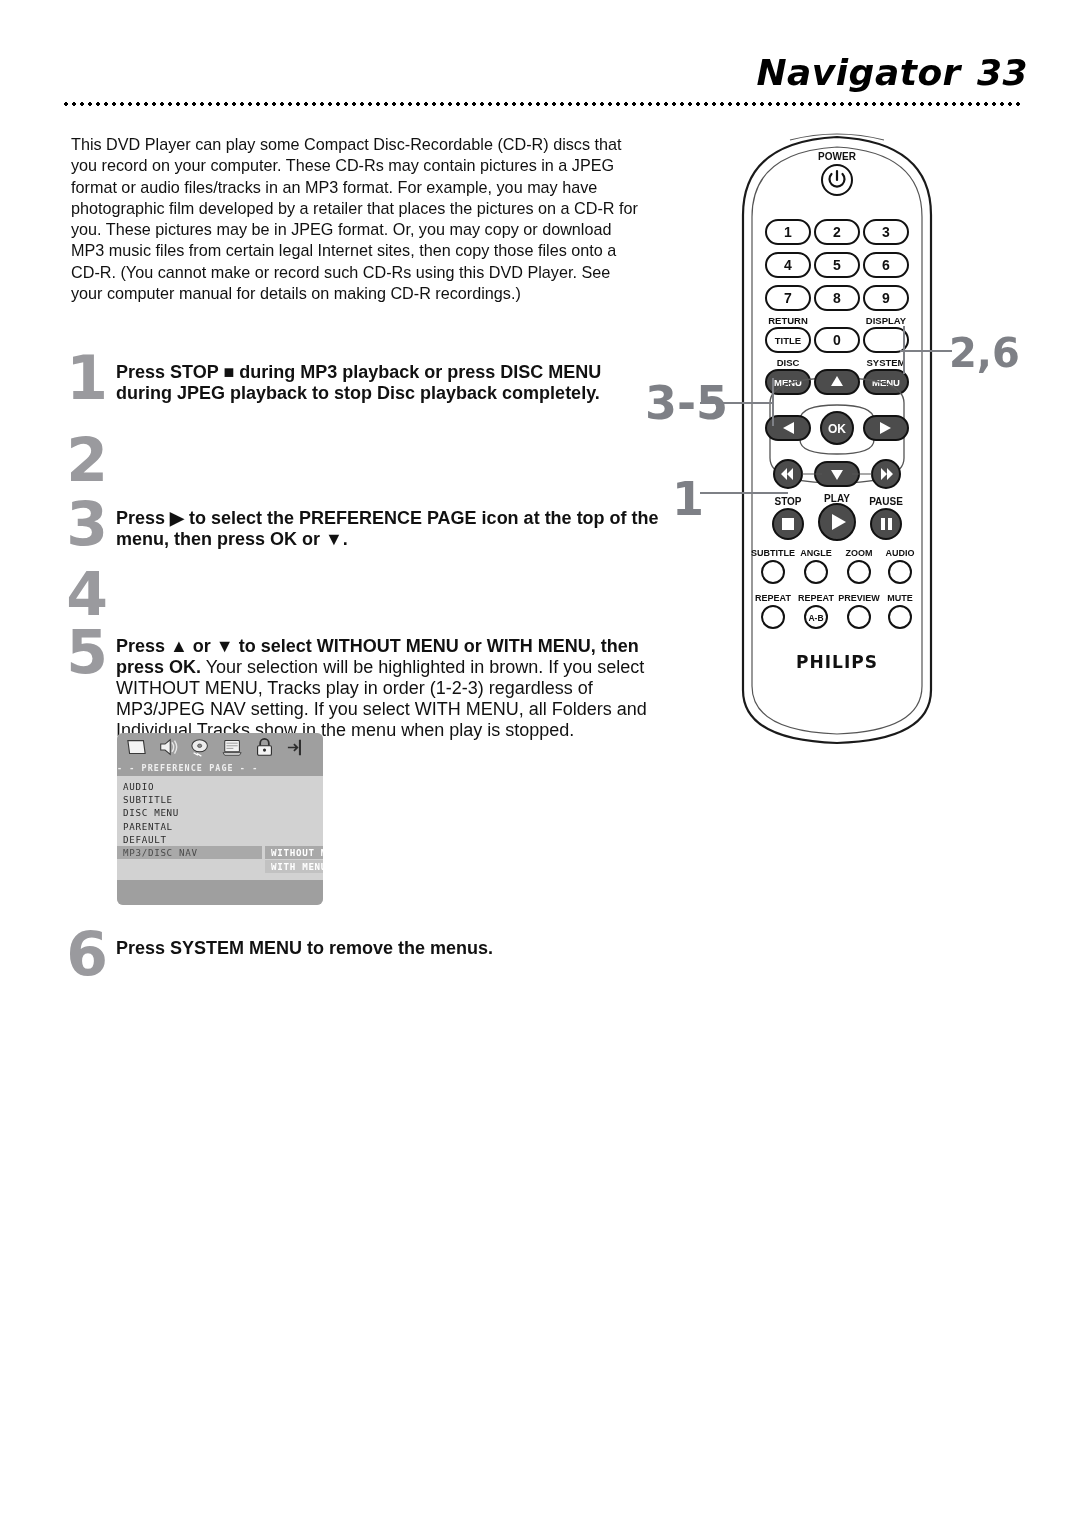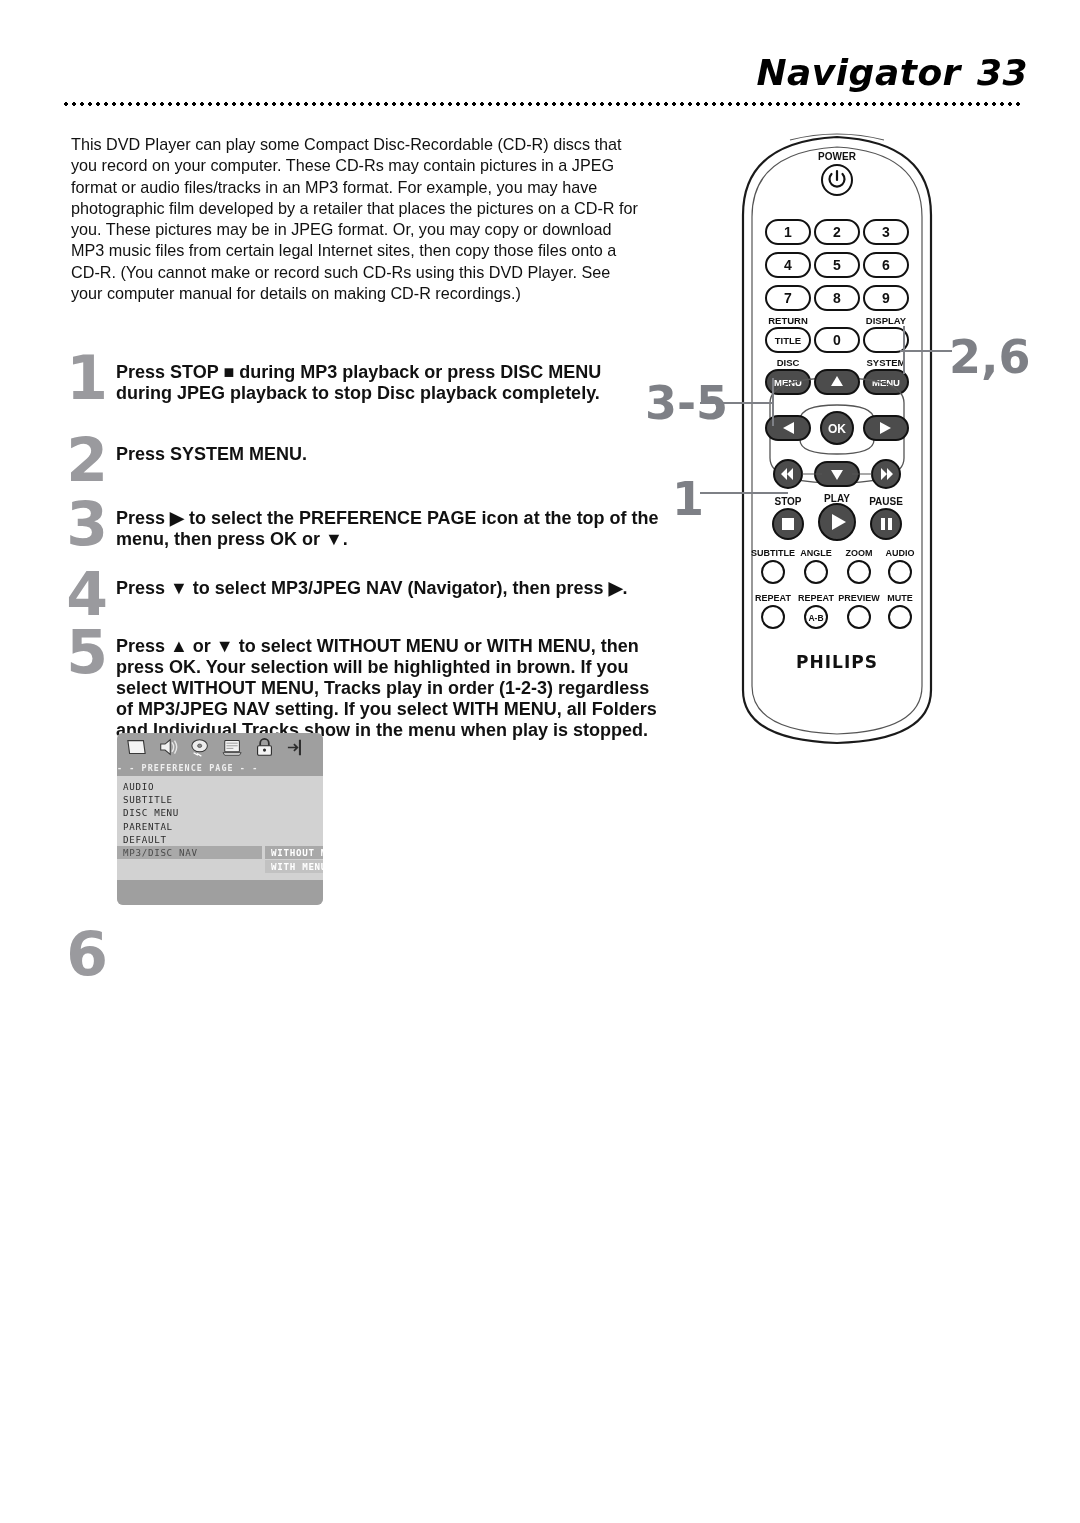--- a/index.html
+++ b/index.html
@@ -81,21 +81,21 @@
     line-height: 60px;
     color: #9a9a9e;
   }
   .step .body {
     margin-left: 56px;
     font-size: 18px;
     line-height: 21px;
     font-weight: bold;
     color: #111;
   }
-  .step .body .reg { font-weight: bold; }
+  .step .body .reg { font-weight: normal; }
 
   .step1 { margin-bottom: 40px; }
   .step2 { margin-bottom: 36px; }
   .step3 { margin-bottom: 28px; }
   .step4 { margin-bottom: 30px; }
   .step5 { margin-bottom: 0; }
 
   
   .osd {
     position: absolute;
@@ -188,21 +188,21 @@
   }
   .remote-svg { display: block; }
 
   
   .callout {
     position: absolute;
     font-family: "DejaVu Sans", sans-serif;
     font-weight: bold;
     color: #7e8086;
   }
-  .callout.c26 { left: 949px; top: 330px; font-size: 46px; }
+  .callout.c26 { left: 949px; top: 330px; font-size: 40px; }
   .callout.c35 { left: 645px; top: 376px; font-size: 46px; }
   .callout.c1  { left: 672px; top: 472px; font-size: 46px; }
   .lead {
     position: absolute;
     background: #7e8086;
     height: 2px;
   }
   .lead.l26 { left: 900px; top: 350px; width: 52px; }
   .lead.l26b{ left: 903px; top: 326px; width: 2px; height: 48px; }
   .lead.l35 { left: 700px; top: 402px; width: 74px; }
@@ -225,31 +225,29 @@
 
 <div class="steps">
 
   <div class="step step1">
     <div class="num">1</div>
     <div class="body"><span>Press STOP ■ during MP3 playback or press DISC MENU during JPEG playback to stop Disc playback completely.</span><span class="reg"></span></div>
   </div>
 
   <div class="step step2">
     <div class="num">2</div>
-    <div class="body"><span>Press SYSTEM MENU.</span><span class="reg"></span></div>
   </div>
 
   <div class="step step3">
     <div class="num">3</div>
     <div class="body"><span>Press ▶ to select the PREFERENCE PAGE icon at the top of the menu, then press OK or ▼.</span><span class="reg"></span></div>
   </div>
 
   <div class="step step4">
     <div class="num">4</div>
-    <div class="body"><span>Press ▼ to select MP3/JPEG NAV (Navigator), then press ▶.</span><span class="reg"></span></div>
   </div>
 
   <div class="step step5">
     <div class="num">5</div>
     <div class="body"><span>Press ▲ or ▼ to select WITHOUT MENU or WITH MENU, then press OK.</span><span class="reg"> Your selection will be highlighted in brown. If you select WITHOUT MENU, Tracks play in order (1-2-3) regardless of MP3/JPEG NAV setting. If you select WITH MENU,  all Folders and Individual Tracks show in the menu when play is stopped.</span></div>
   </div>
 
 </div>
 
 <div class="osd">
@@ -297,20 +295,21 @@
     <div class="osd-sub s1">WITHOUT MENU</div>
     <div class="osd-sub s2">WITH MENU</div>
   </div>
 
   <div class="osd-footer"></div>
 </div>
 
 <div class="step6wrap">
   <div class="step">
     <div class="num">6</div>
+    <div class="body"><span>Press SYSTEM MENU to remove the menus.</span><span class="reg"></span></div>
   </div>
 </div>
 
 <div class="remote-area">
   <svg class="remote-svg" width="440" height="640" viewBox="0 0 440 640">
 
     <g>
       <path d="M103 95 Q103 22 197 17 Q291 22 291 95 L291 570 Q291 620 197 623 Q103 620 103 570 Z" fill="#ffffff" stroke="#1a1a1a" stroke-width="2.2"></path>
       <path d="M112 97 Q112 32 197 27 Q282 32 282 97 L282 566 Q282 611 197 614 Q112 611 112 566 Z" fill="none" stroke="#555" stroke-width="1.2"></path>
       <path d="M150 20 Q197 8 244 20" fill="none" stroke="#555" stroke-width="1.1"></path>

